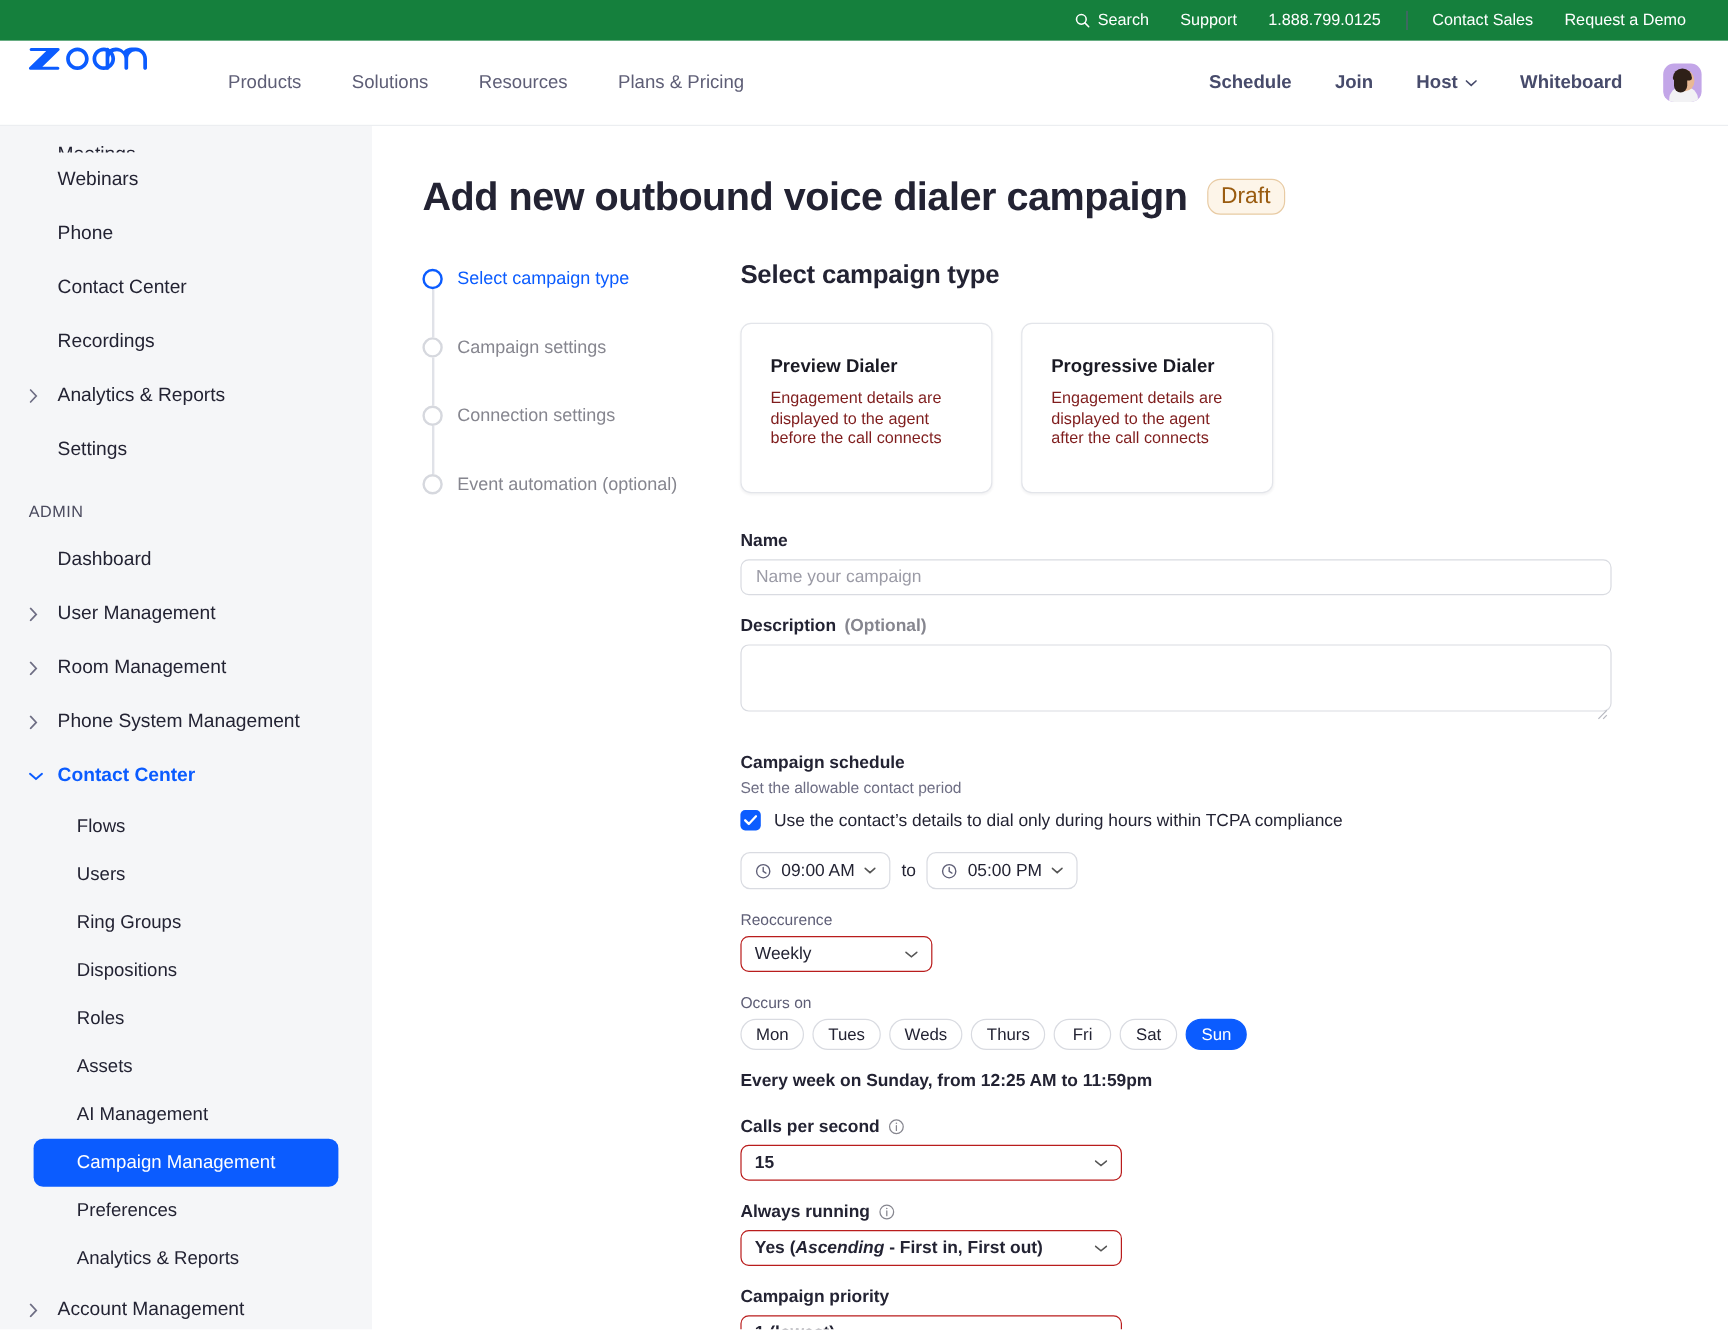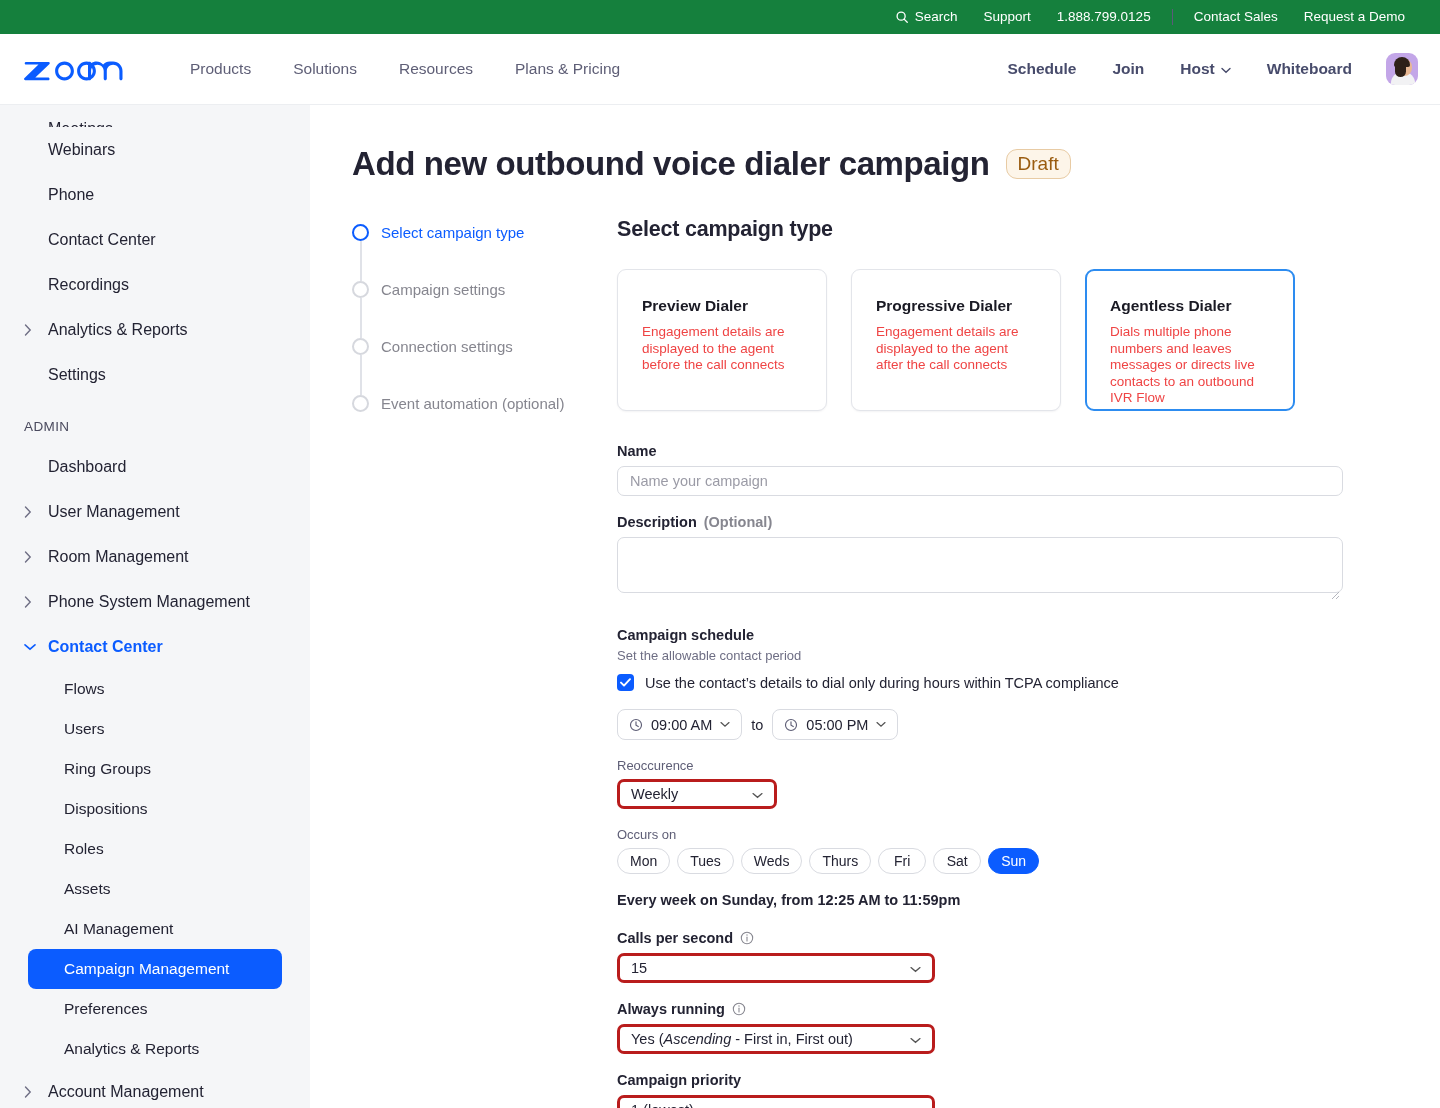--- a/index.html
+++ b/index.html
@@ -41,21 +41,20 @@
     margin: 0 8px;
   }
   .search-glyph { display: inline-block; width: 14px; height: 14px; }
 
   
   .mainnav {
     height: 71px;
     background: #ffffff;
     border-bottom: 1px solid #eceef1;
     display: flex;
-    align-items: center;
     padding: 0 22px 0 24px;
     position: relative;
   }
   .zoom-logo {
     font-size: 0;
     line-height: 0;
     margin-right: 38px;
   }
   .nav-left { display: flex; align-items: center; gap: 0; }
   .nav-left .nav-item {
@@ -281,21 +280,21 @@
     padding: 26px 21px 0 23px;
   }
   .type-card .tc-title {
     font-size: 15.5px;
     font-weight: 700;
     color: #1a1a24;
     margin-bottom: 9px;
   }
   .type-card .tc-desc {
     font-size: 13.5px;
-    color: #ef4444;
+    color: #7f1d1d;
     line-height: 16.5px;
   }
 
   .field { margin-bottom: 18px; }
   .field-label {
     font-size: 14.5px;
     font-weight: 700;
     color: #232333;
     margin-bottom: 7px;
     display: flex;
@@ -383,33 +382,33 @@
     background: #fff;
   }
   .time-pill .clock { width: 14px; height: 14px; color: #5e5e76; display: flex; }
   .time-pill .cv { color: #555; display: flex; }
   .to-word { font-size: 14.5px; color: #232333; }
 
   .small-label { font-size: 13px; color: #5e5e76; margin-bottom: 6px; }
 
   .select-box {
     height: 30px;
-    border: 3px solid #b91c1c;
+    border: 1px solid #b91c1c;
     border-radius: 7px;
     display: flex;
     align-items: center;
     justify-content: space-between;
     padding: 0 11px;
     font-size: 14.5px;
     color: #232333;
     background: #fff;
     cursor: pointer;
   }
   .sel-160 { width: 160px; }
-  .sel-318 { width: 318px; }
+  .sel-318 { width: 318px; font-weight: bold; }
 
   .days-row { display: flex; gap: 7px; margin-bottom: 18px; }
   .day-chip {
     height: 26px;
     min-width: 48px;
     padding: 0 12px;
     border: 1px solid #d9dbe1;
     border-radius: 13px;
     background: #fff;
     font-size: 14px;
@@ -645,24 +644,20 @@
 
         <div class="type-cards">
           <div class="type-card">
             <div class="tc-title">Preview Dialer</div>
             <div class="tc-desc">Engagement details are displayed to the agent before the call connects</div>
           </div>
           <div class="type-card">
             <div class="tc-title">Progressive Dialer</div>
             <div class="tc-desc">Engagement details are displayed to the agent after the call connects</div>
           </div>
-          <div class="type-card selected">
-            <div class="tc-title">Agentless Dialer</div>
-            <div class="tc-desc">Dials multiple phone numbers and leaves messages or directs live contacts to an outbound IVR Flow</div>
-          </div>
         </div>
 
         <div class="field">
           <div class="field-label">Name</div>
           <input class="text-input" type="text" placeholder="Name your campaign" style="">
         </div>
 
         <div class="field">
           <div class="field-label">
             <span>Description</span>

